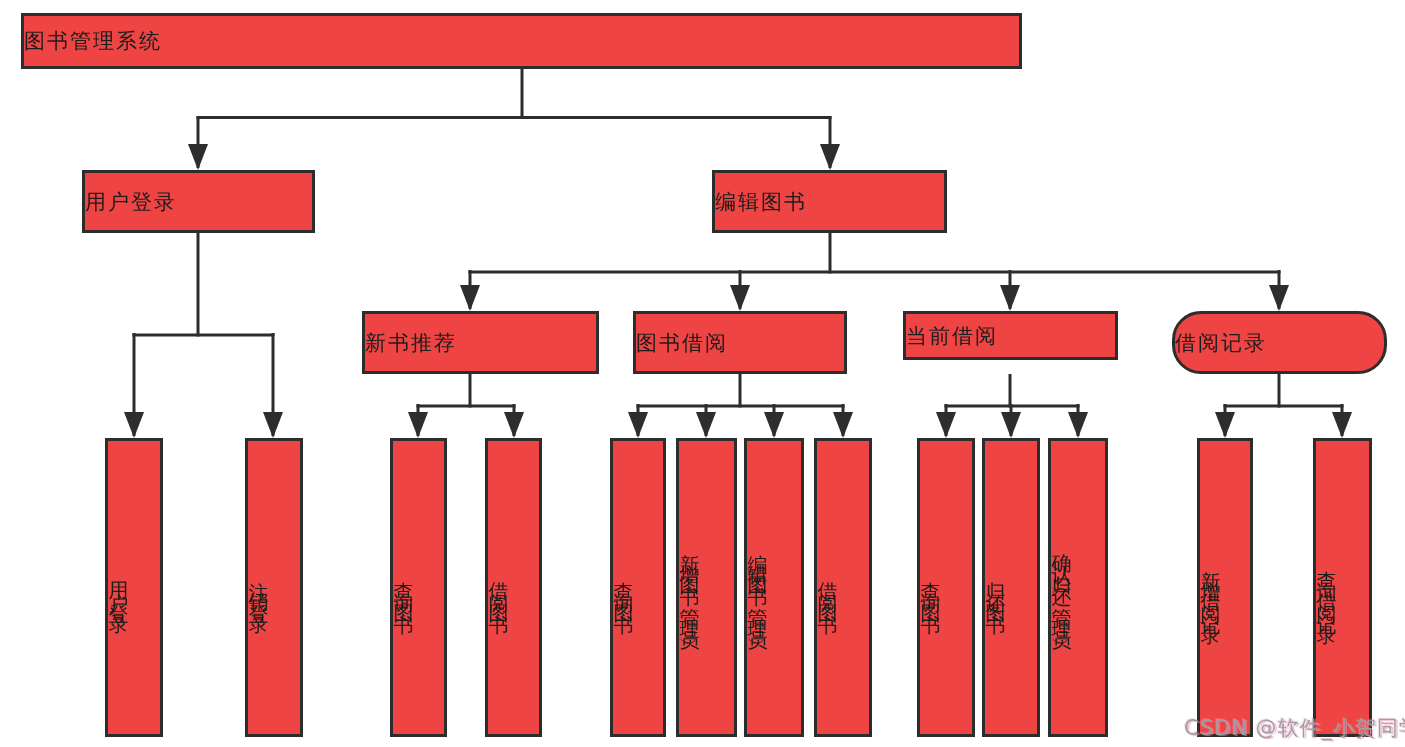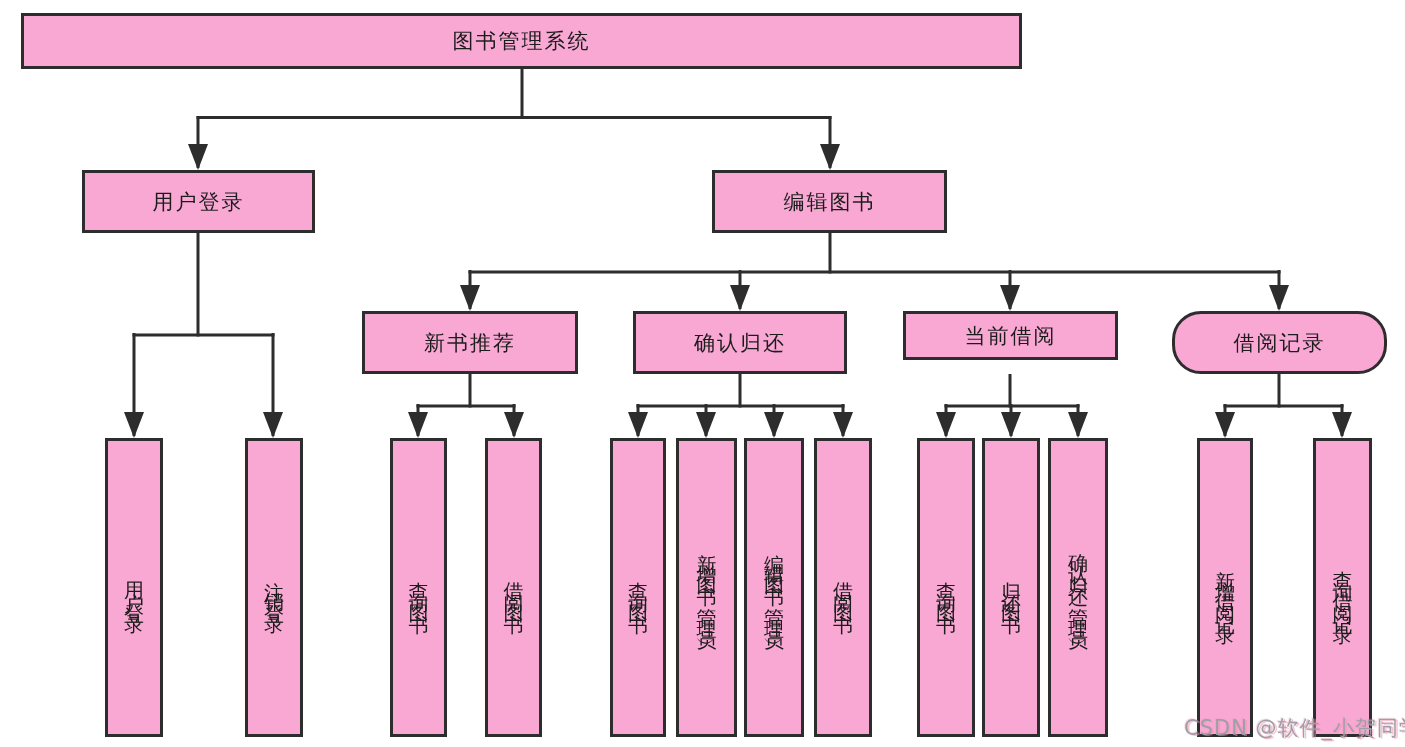--- a/index.html
+++ b/index.html
@@ -2,22 +2,22 @@
 <html><head>
 <meta charset="utf-8">
 <style>
   html,body{margin:0;padding:0;background:#ffffff;}
   .canvas{
     position:relative;width:1405px;height:747px;background:#ffffff;overflow:hidden;
     font-family:"DejaVu Sans","Liberation Sans",sans-serif;color:#1a1a1a;
   }
   .connectors{position:absolute;left:0;top:0;width:1405px;height:747px;z-index:1;pointer-events:none;}
   .node{
-    position:absolute;box-sizing:border-box;background:#f9a8d4;
-    border:3px solid #2d2d2d;display:flex;align-items:center;justify-content:center;
+    position:absolute;box-sizing:border-box;background:#ef4444;
+    border:3px solid #2d2d2d;display:flex;align-items:center;justify-content:flex-start;
     z-index:2;
   }
   .hlabel{font-size:21px;letter-spacing:2px;white-space:nowrap;color:#1c1c1c;}
   .vlabel{
     writing-mode:vertical-rl;text-orientation:mixed;
     font-size:20px;line-height:1.05;letter-spacing:11px;color:#1c1c1c;white-space:nowrap;
   }
   .watermark{
     position:absolute;left:1184px;top:714px;z-index:6;
     font-size:21px;letter-spacing:1px;white-space:nowrap;
@@ -100,25 +100,25 @@
     <span class="hlabel">图书管理系统</span>
   </div>
 
   <div class="node" style="left:82px;top:170px;width:233px;height:63px;">
     <span class="hlabel">用户登录</span>
   </div>
   <div class="node" style="left:712px;top:170px;width:235px;height:63px;">
     <span class="hlabel">编辑图书</span>
   </div>
 
-  <div class="node" style="left:362px;top:311px;width:216px;height:63px;">
+  <div class="node" style="left:362px;top:311px;width:237px;height:63px;">
     <span class="hlabel">新书推荐</span>
   </div>
   <div class="node" style="left:633px;top:311px;width:214px;height:63px;">
-    <span class="hlabel">确认归还</span>
+    <span class="hlabel">图书借阅</span>
   </div>
   <div class="node" style="left:903px;top:311px;width:215px;height:49px;">
     <span class="hlabel">当前借阅</span>
   </div>
   <div class="node" style="left:1172px;top:311px;width:215px;height:63px;border-radius:29px;">
     <span class="hlabel">借阅记录</span>
   </div>
 
   <div class="node" style="left:105px;top:438px;width:58px;height:299px;">
     <span class="vlabel">用户登录</span>

